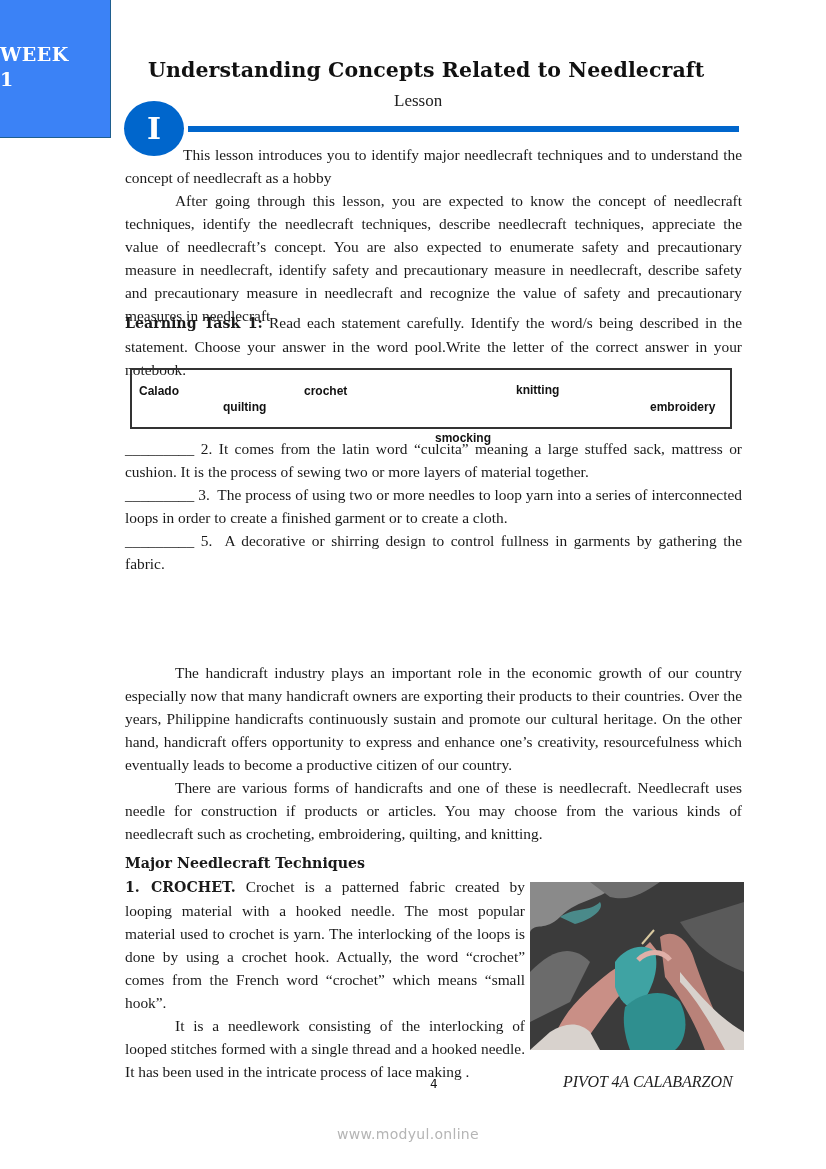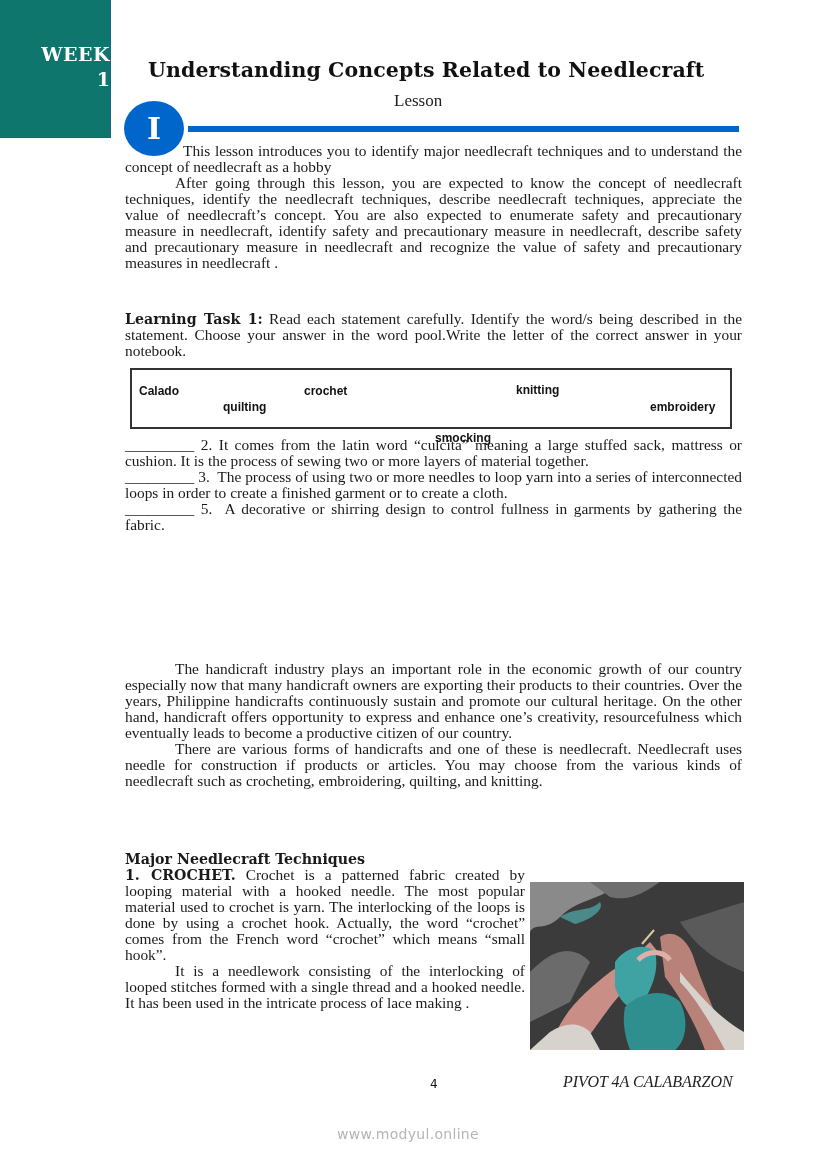--- a/index.html
+++ b/index.html
@@ -1,39 +1,39 @@
 <!DOCTYPE html>
 <html><head>
 <meta charset="utf-8">
 <style>
   html, body { margin: 0; padding: 0; background: #ffffff; }
   body { width: 826px; height: 1169px; position: relative; overflow: hidden;
          font-family: "DejaVu Serif", "Liberation Serif", serif; color: #1a1a1a; }
 
   .week-box { position: absolute; left: 0; top: 0; width: 110px; height: 137px;
-              background: #0f766e; color: #fff; text-align: right;
+              background: #3b82f6; color: #fff; text-align: left;
               border-right: 1px solid #1f5f8f; border-bottom: 1px solid #1f5f8f; }
   .week-box .w1 { position: absolute; top: 43px; left: 0; width: 110px;
                   font-family: "DejaVu Serif", serif; font-weight: bold; font-size: 19px; letter-spacing: 0.5px; }
   .week-box .w2 { position: absolute; top: 68px; left: 0; width: 110px;
                   font-family: "DejaVu Serif", serif; font-weight: bold; font-size: 19px; }
 
   .title { position: absolute; left: 148px; top: 58px; width: 560px;
            font-family: "DejaVu Serif", serif; font-weight: bold; font-size: 20.5px; letter-spacing: 0.1px; color: #111; white-space: nowrap; }
   .subtitle { position: absolute; left: 394px; top: 91px; font-size: 17px;
               font-family: "Liberation Serif", serif; color: #222; }
 
   .circle { position: absolute; left: 124px; top: 101px; width: 60px; height: 55px;
             background: #0066cc; border-radius: 50%; color: #fff;
             font-family: "DejaVu Serif", serif; font-weight: bold; font-size: 30px;
             text-align: center; line-height: 55px; }
   .rule { position: absolute; left: 188px; top: 126px; width: 551px; height: 6px; background: #0066cc; }
 
   .para { position: absolute; left: 125px; width: 617px;
-          font-family: "Liberation Serif", serif; font-size: 15.4px; line-height: 16px;
+          font-family: "Liberation Serif", serif; font-size: 15.4px; line-height: 23px;
           color: #1a1a1a; text-align: justify; }
   .para p { margin: 0; }
   .indent { text-indent: 50px; }
   .first-indent { text-indent: 58px; }
   b, .bold { font-family: "DejaVu Serif", serif; font-weight: bold; font-size: 14.2px; }
 
   .word-pool { position: absolute; left: 130px; top: 368px; width: 602px; height: 61px;
                border: 2px solid #333; box-sizing: border-box;
                font-family: "Liberation Sans", sans-serif; font-weight: bold; font-size: 12px; color: #111; }
   .word-pool span { position: absolute; }

